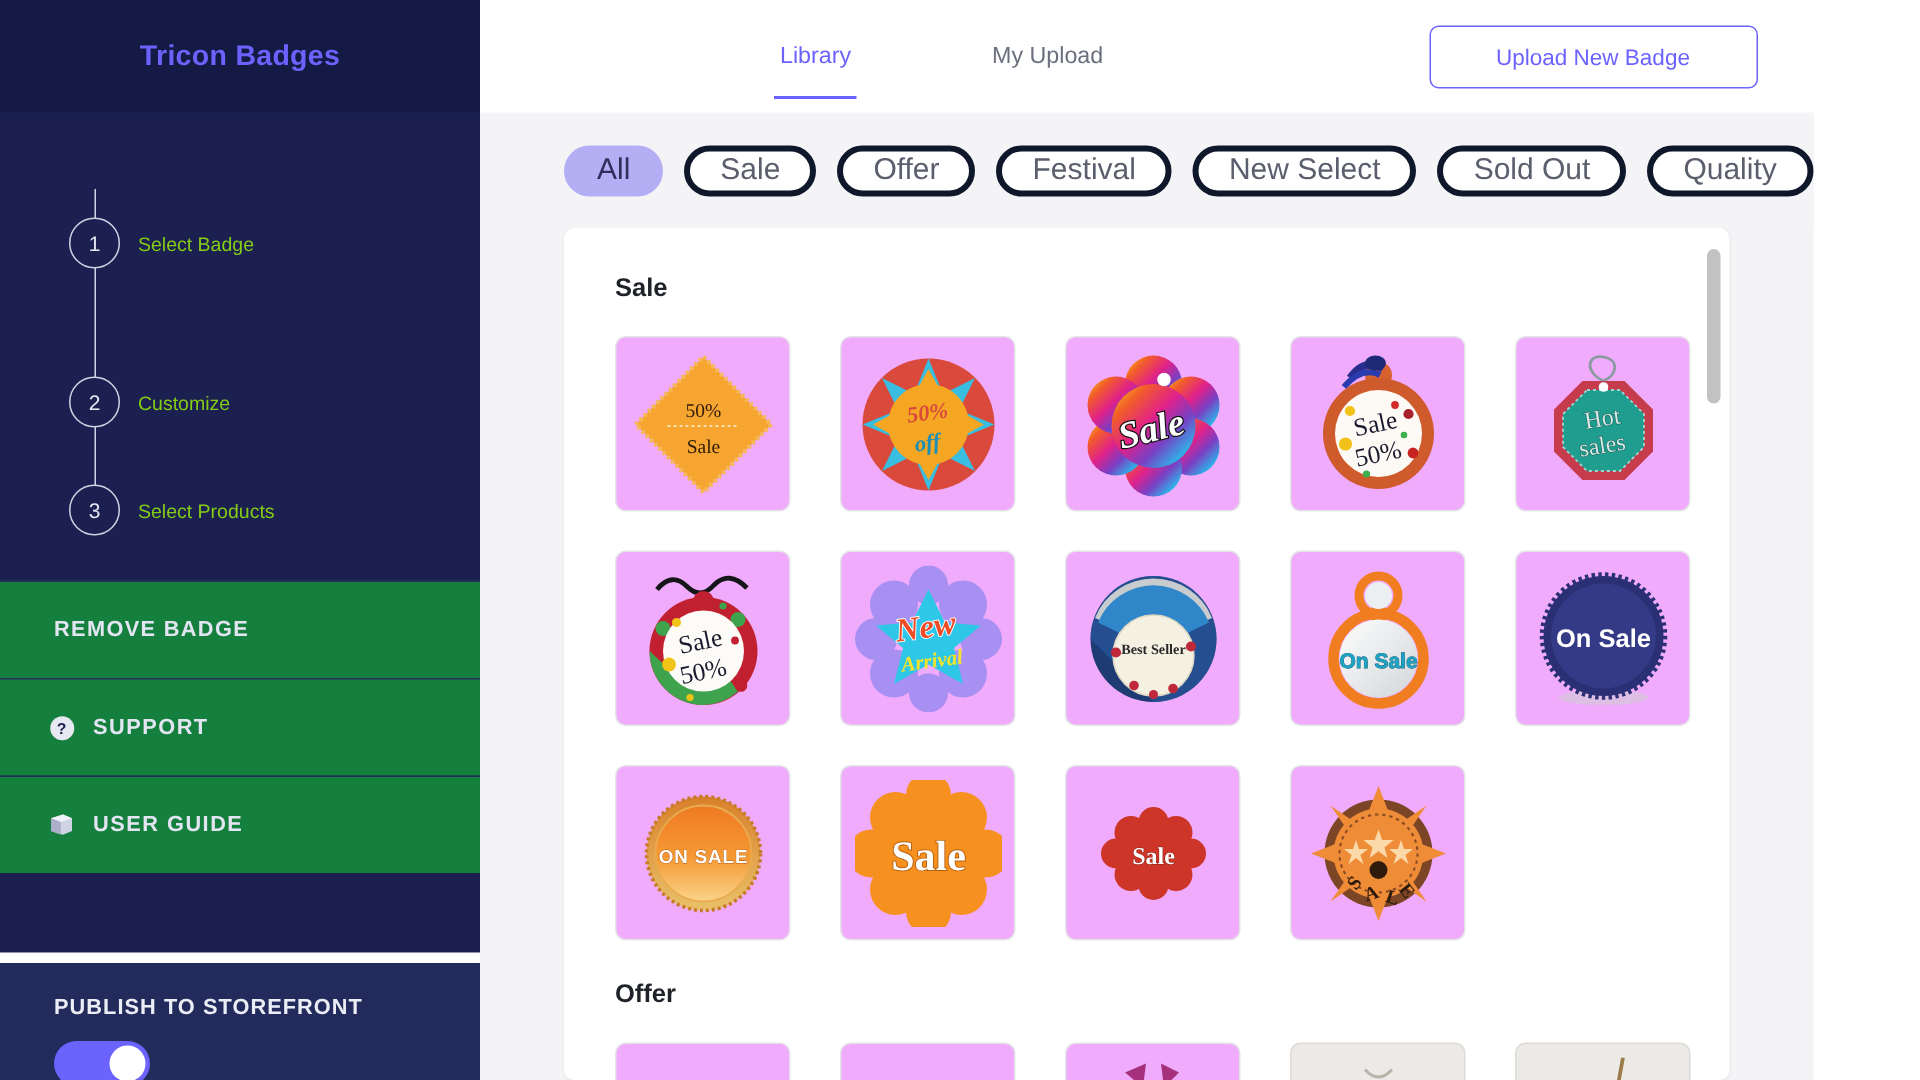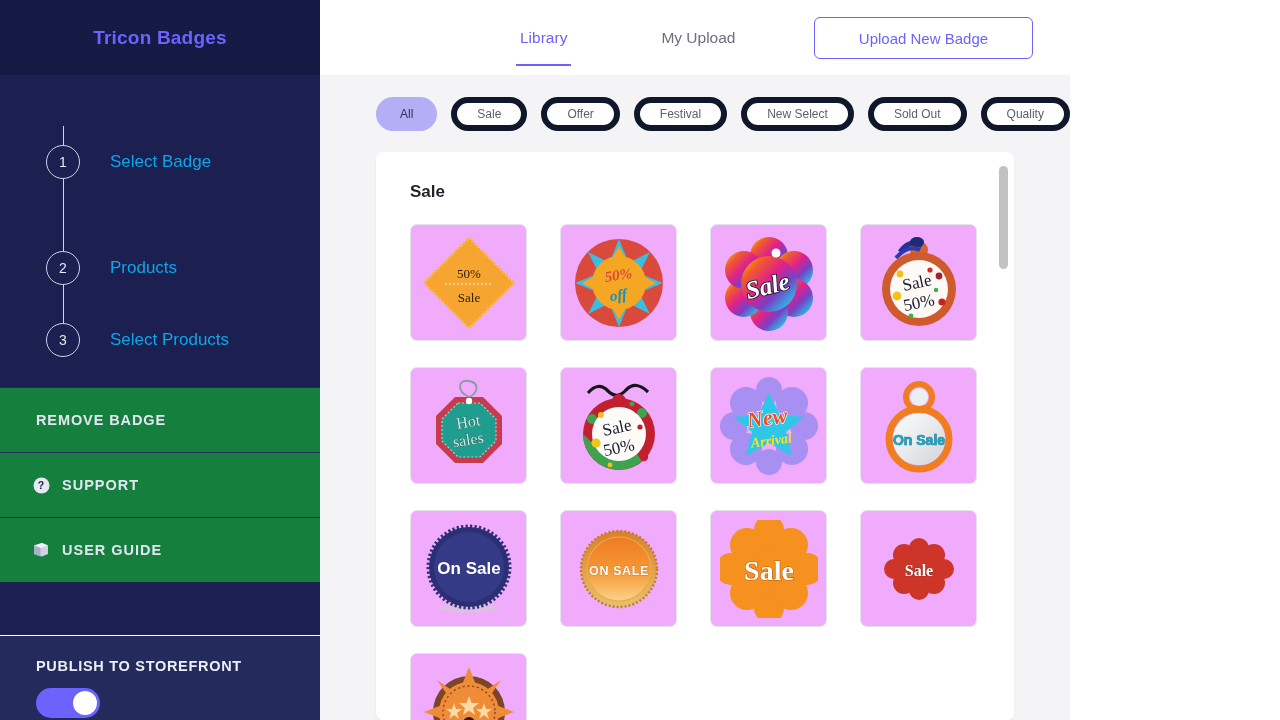--- a/index.html
+++ b/index.html
@@ -56,23 +56,23 @@
     background: #1b2050;
     z-index: 2;
   }
   .step-line {
     position: absolute;
     left: 62.5px; width: 1.4px;
     background: #cfd3e4;
     z-index: 1;
   }
   .step-label {
-    margin-left: 30px;
-    color: #0ea5e9;
-    font-size: 17px;
+    margin-left: 12px;
+    color: #84cc16;
+    font-size: 13px;
   }
   .nav-item {
     height: 65px;
     display: flex; align-items: center;
     padding-left: 36px;
     color: #e3e6f2;
     font-size: 14.5px; font-weight: 600; letter-spacing: .9px;
     border-top: 1px solid #262c5c;
     background: #15803d;
   }
@@ -80,21 +80,21 @@
   .nav-icon {
     width: 18px; height: 18px;
     margin-right: 12px;
     display: inline-flex; align-items: center; justify-content: center;
     flex: 0 0 18px;
   }
   .nav-icon svg { display: block; }
   .publish {
     margin-top: auto;
     background: #232a5c;
-    border-top: 1px solid #ffffff;
+    border-top: 7px solid #ffffff;
     padding: 22px 0 0 36px;
     height: 85px;
   }
   .publish-label {
     color: #eceef6;
     font-size: 14.5px; font-weight: 700; letter-spacing: .7px;
   }
   .toggle {
     margin-top: 14px;
     width: 64px; height: 30px;
@@ -149,23 +149,23 @@
     padding-left: 56px;
     gap: 14px;
     background: #f4f4f6;
     flex: 0 0 77px;
   }
   .chip {
     height: 34px;
     padding: 0 20px;
     border-radius: 17px;
     background: #ffffff;
-    border: 6px solid #0f172a;
+    border: 4px solid #0f172a;
     color: #5b5f6d;
-    font-size: 12px;
+    font-size: 20px;
     display: flex; align-items: center; justify-content: center;
     cursor: pointer;
     white-space: nowrap;
   }
   .chip.active {
     background: #b4aef5;
     border-color: #b4aef5;
     color: #312e5e;
     padding: 0 18px;
   }
@@ -225,21 +225,21 @@
     <div class="stepper">
       <div class="step-line" style="top:51px;height:106px;"></div>
       <div class="step-line" style="top:157px;height:106px;"></div>
 
       <div class="step">
         <div class="step-circle">1</div>
         <div class="step-label">Select Badge</div>
       </div>
       <div class="step">
         <div class="step-circle">2</div>
-        <div class="step-label">Products</div>
+        <div class="step-label">Customize</div>
       </div>
       <div class="step">
         <div class="step-circle">3</div>
         <div class="step-label">Select Products</div>
       </div>
     </div>
 
     <div class="nav-item">
       <span>REMOVE BADGE</span>
     </div>
@@ -445,20 +445,37 @@
                     <circle cx="84" cy="49" r="14"></circle>
                   <circle cx="49" cy="13" r="13"></circle>
                     <circle cx="49" cy="85" r="13"></circle>
                 </g>
                 <polygon points="49,16 60,38 84,40 66,55 72,79 49,66 26,79 32,55 14,40 38,38" fill="#2ec7e8"></polygon>
                 <text x="48" y="48" font-size="22" font-weight="700" font-style="italic" font-family="Liberation Serif, serif" fill="#ef4b26" stroke="#ffffff" stroke-width="1.2" paint-order="stroke" text-anchor="middle" transform="rotate(-8 48 48)">New</text>
                 <text x="52" y="68" font-size="14" font-weight="700" font-style="italic" font-family="Liberation Serif, serif" fill="#f5e32b" text-anchor="middle" transform="rotate(-8 52 68)">Arrival</text>
               </svg>
             </div>
 
+            <div class="badge-cell">
+              <svg width="98" height="98" viewBox="0 0 98 98">
+                <circle cx="49" cy="49" r="42" fill="#1f3b73"></circle>
+                <path d="M7 49 A42 42 0 0 1 91 49 A42 42 0 0 1 49 91 Z" fill="#2a5fa8" opacity="0.55"></path>
+                <path d="M10 35 A42 42 0 0 1 88 35 L49 52 Z" fill="#c9ccce"></path>
+                <path d="M12 38 A40 40 0 0 1 86 38 L49 56 Z" fill="#2f86c9"></path>
+                <circle cx="49" cy="60" r="27" fill="#f4f0e2" stroke="#ddd6c2" stroke-width="1"></circle>
+                <text x="49" y="59" font-size="9.5" font-weight="700" font-family="Liberation Serif, serif" fill="#2a2a2a" text-anchor="middle">Best Seller</text>
+                <g fill="#c0293a">
+                  <circle cx="24" cy="58" r="3.4"></circle>
+                    <circle cx="74" cy="54" r="3.4"></circle>
+                  <circle cx="36" cy="80" r="3.2"></circle>
+                    <circle cx="62" cy="82" r="3.2"></circle>
+                  <circle cx="49" cy="86" r="3"></circle>
+                </g>
+              </svg>
+            </div>
 
             <div class="badge-cell">
               <svg width="98" height="98" viewBox="0 0 98 98">
                 <circle cx="49" cy="20" r="13" fill="none" stroke="#f07d1f" stroke-width="6"></circle>
                 <rect x="44" y="28" width="10" height="14" fill="#f07d1f"></rect>
                 <circle cx="49" cy="62" r="30" fill="none" stroke="#f07d1f" stroke-width="7"></circle>
                 <circle cx="49" cy="20" r="9" fill="#eceff1"></circle>
                 <defs>
                   <linearGradient id="sh9" x1="0" y1="0" x2="1" y2="1">
                     <stop offset="0%" stop-color="#fdfdfd"></stop>

